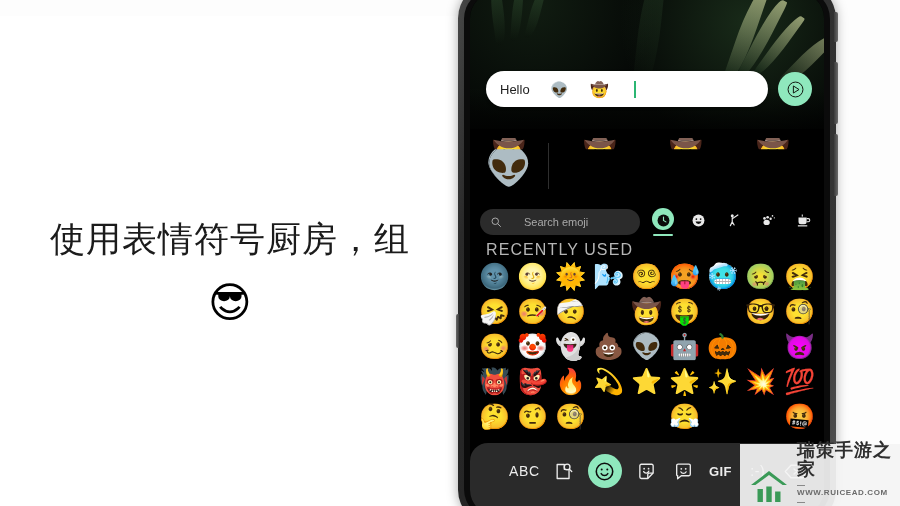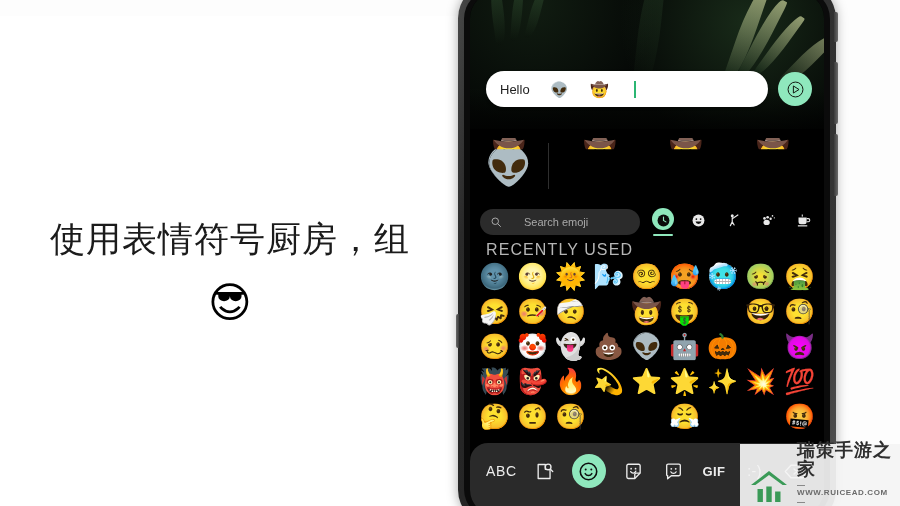--- a/index.html
+++ b/index.html
@@ -274,21 +274,21 @@
     justify-content: space-between;
     padding: 10px 16px 0 16px;
     height: 46px;
   }
   .kb-item {
     display: flex; align-items: center; justify-content: center;
     color: #ececec;
     height: 30px;
     min-width: 26px;
   }
-  .kb-item.abc { font-size: 14px; letter-spacing: .6px; font-weight: 500; }
+  .kb-item.abc { font-size: 14px; letter-spacing: .6px; font-weight: 500; margin-left: 23px; }
   .kb-item.gif { font-size: 13px; font-weight: 700; letter-spacing: .4px; }
   .kb-item.kaomoji { font-size: 14px; letter-spacing: .5px; }
   .kb-item.active {
     width: 34px; height: 34px;
     border-radius: 50%;
     background: #8fe8bd;
     color: #0e0e0e;
   }
 
   

